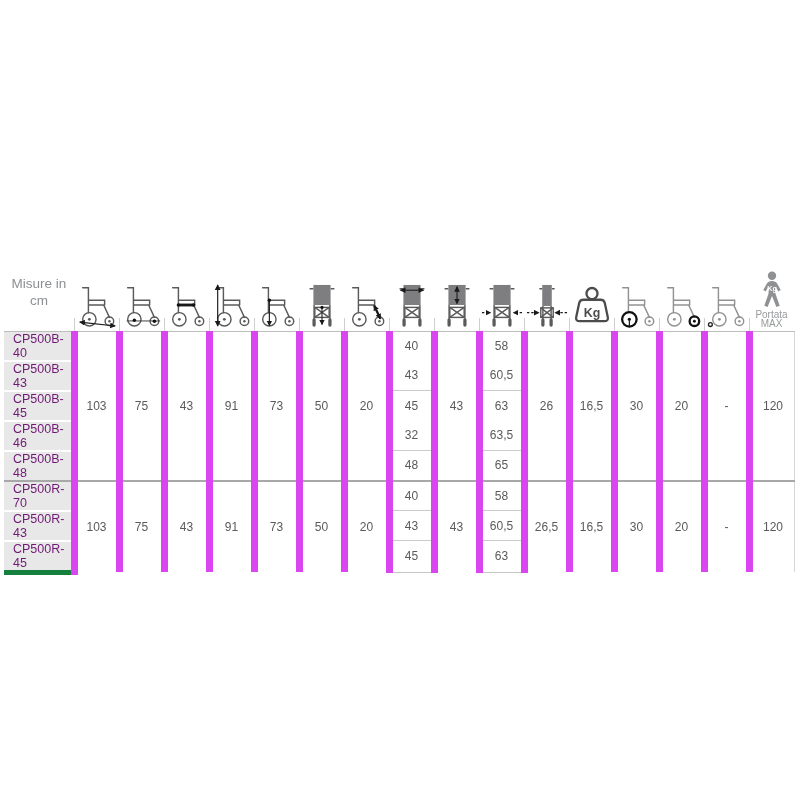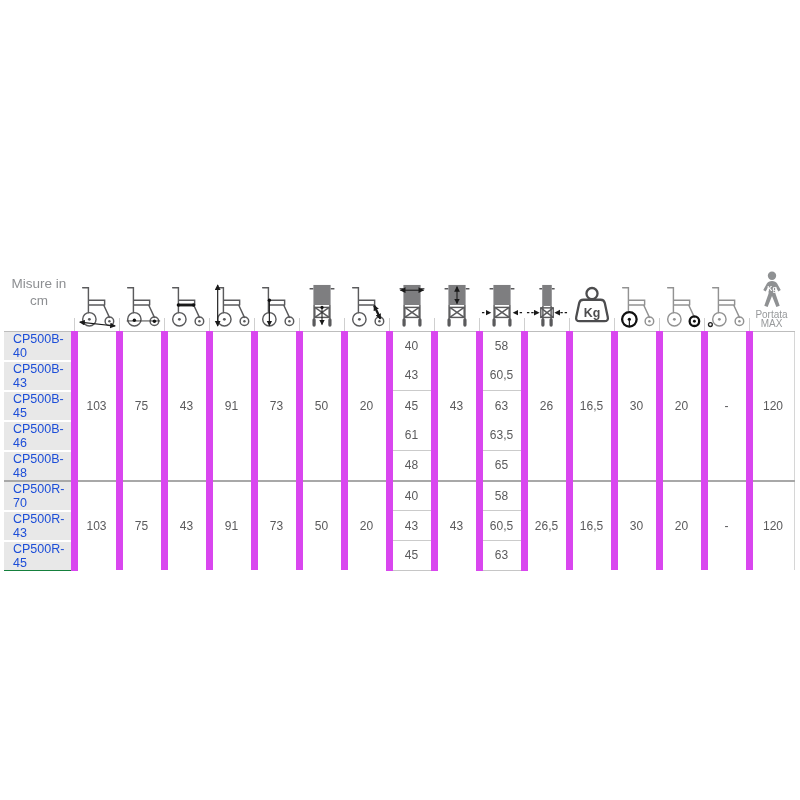--- a/index.html
+++ b/index.html
@@ -9,27 +9,27 @@
   col.c-data{width:45px;}
   thead tr{height:62px;}
   thead th{vertical-align:bottom;padding:0 0 2px 0;font-weight:normal;position:relative;border-bottom:1px solid #bdbdbd;}
   thead th.mlabel{vertical-align:middle;color:#8d8f92;font-size:13.5px;line-height:1.25;text-align:center;padding-bottom:14px;}
   thead th::after{content:"";position:absolute;right:-1px;bottom:0;width:1px;height:13px;background:#cfcfcf;}
   thead th:last-child::after{display:none;}
   .icn{display:block;margin:0 auto;}
   tbody tr{height:24px;}
   td.v{border-left:7px solid #d946ef;text-align:center;vertical-align:middle;color:#5a5a5c;font-size:12px;padding:0;}
   td.v.last{border-right:1px solid #d6d6d6;}
-  th.rl{background:#e8e8e8;color:#1d4ed8;font-size:12.5px;font-weight:normal;text-align:left;padding:0 0 0 9px;border-bottom:2px solid #ffffff;vertical-align:middle;}
+  th.rl{background:#e8e8e8;color:#701a75;font-size:12.5px;font-weight:normal;text-align:left;padding:0 0 0 9px;border-bottom:2px solid #ffffff;vertical-align:middle;}
   tbody tr:last-child th.rl{border-bottom:none;}
   td.bb{border-bottom:1px solid #cbcbcb;}
   tbody.sec-r tr:first-child th,tbody.sec-r tr:first-child td{border-top:2px solid #a8a8a8;}
   tbody.sec-b tr:last-child th{border-bottom:none;}
   tbody.sec-r tr:last-child th,tbody.sec-r tr:last-child td{border-bottom:1px solid #c6c6c6;}
-  tbody.sec-r tr:last-child th.rl{border-bottom:1px solid #15803d;}
+  tbody.sec-r tr:last-child th.rl{border-bottom:5px solid #15803d;}
   .portata-txt{text-align:center;color:#97999b;font-size:10px;line-height:9.5px;margin-top:1px;}
 </style>
 </head>
 <body>
 
 <svg width="0" height="0" style="position:absolute">
   <defs>
     <marker id="m" markerWidth="7" markerHeight="7" refX="5.2" refY="3" orient="auto-start-reverse" markerUnits="userSpaceOnUse">
       <path d="M0,0 L6,3 L0,6 z" fill="#1a1a1a"></path>
     </marker>
@@ -282,21 +282,21 @@
       <td class="v bb">43</td>
       <td class="v bb">60,5</td>
     </tr>
     <tr>
       <th class="rl">CP500B-45</th>
       <td class="v">45</td>
       <td class="v">63</td>
     </tr>
     <tr>
       <th class="rl">CP500B-46</th>
-      <td class="v bb">61</td>
+      <td class="v bb">32</td>
       <td class="v bb">63,5</td>
     </tr>
     <tr>
       <th class="rl">CP500B-48</th>
       <td class="v">48</td>
       <td class="v">65</td>
     </tr>
   </tbody>
 
   <tbody class="sec-r">

